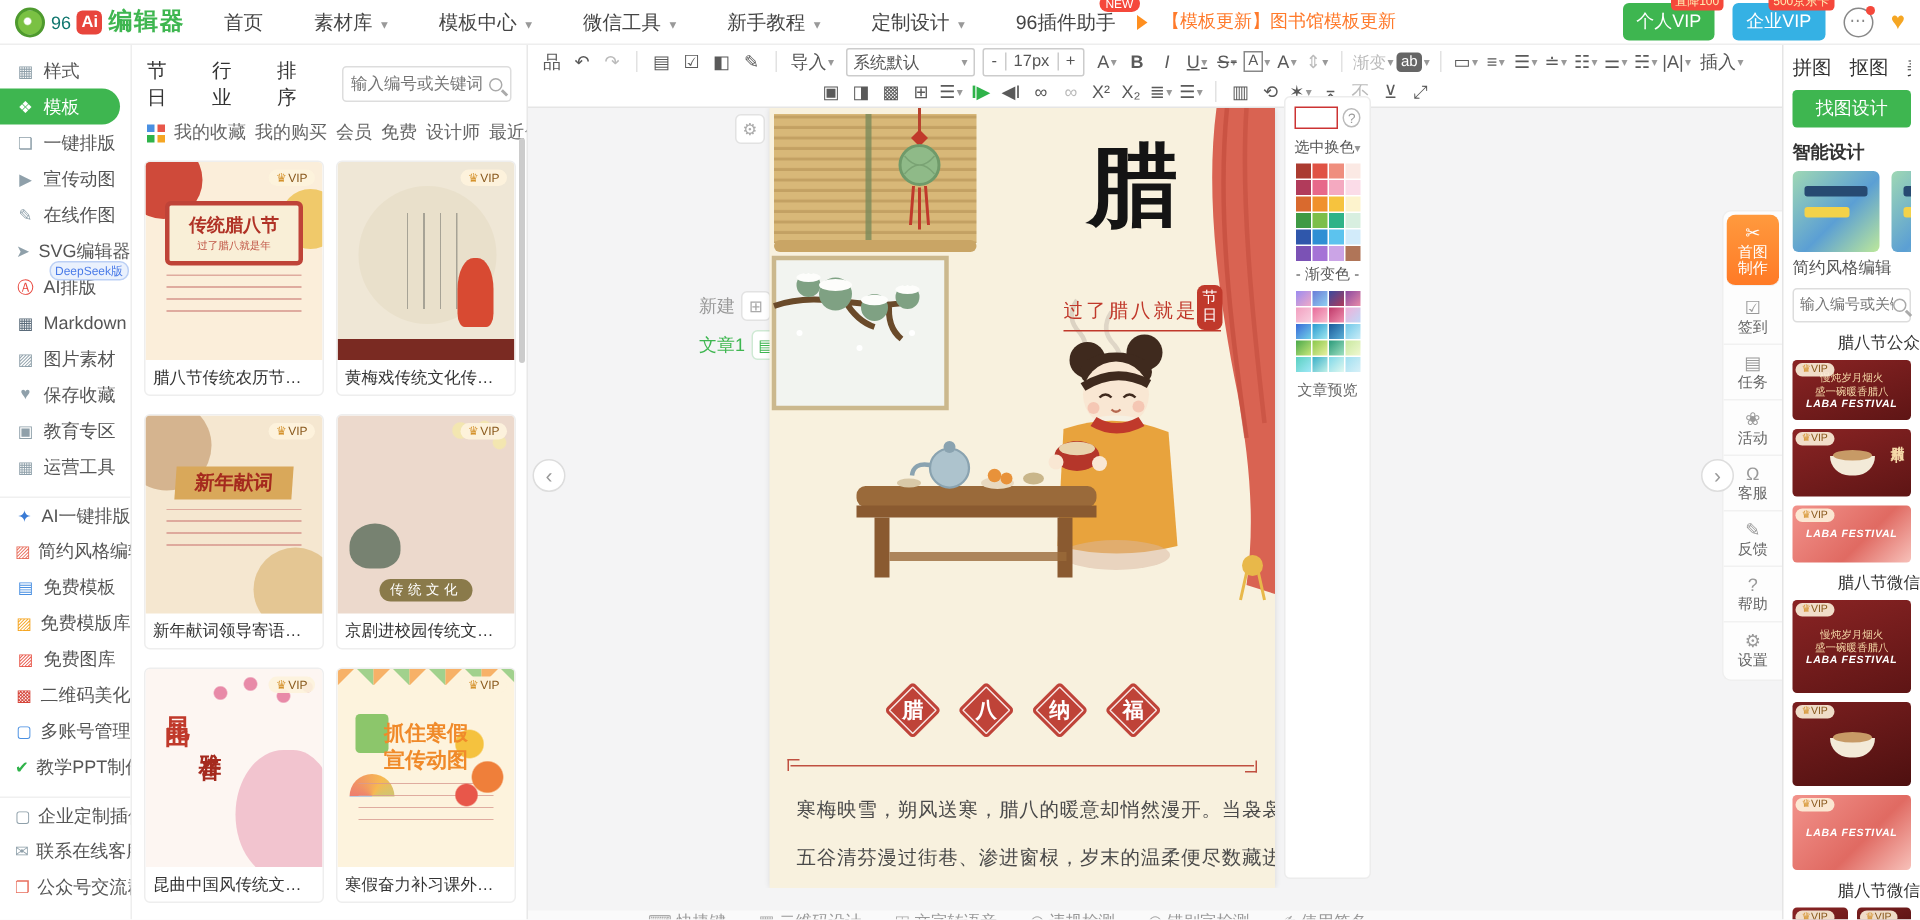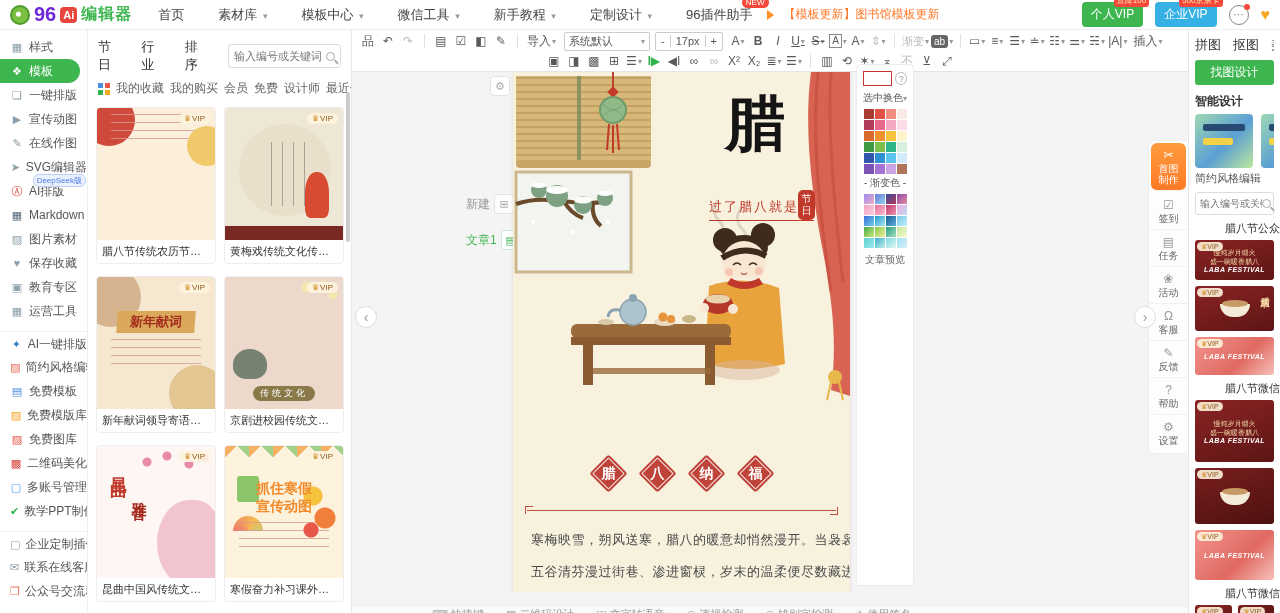--- a/index.html
+++ b/index.html
@@ -3,21 +3,21 @@
 <meta charset="utf-8">
 <style>
 *{box-sizing:border-box;margin:0;padding:0}
 html,body{width:1280px;height:613px;overflow:hidden;font-family:"Liberation Sans","DejaVu Sans",sans-serif;background:#fff;color:#333}
 body{position:relative;font-size:12px}
 i,em{font-style:normal}
 
 .navbar{height:30px;display:flex;align-items:center;padding:0 10px;border-bottom:1px solid #eee;background:#fff;position:relative;z-index:20}
 .logo{display:flex;align-items:center;gap:4px;margin-right:26px}
 .snail{width:20px;height:20px;border-radius:50%;background:radial-gradient(circle at 40% 45%,#fff 0 2px,#7ac143 3px 100%);border:2px solid #4e9a2e;display:inline-block}
-.brand-num{font-size:20px;font-weight:bold;color:#6d28d9}
+.brand-num{font-size:12px;font-weight:normal;color:#0f766e}
 .brand-ai{background:#e8453c;color:#fff;border-radius:4px;font-size:11px;font-weight:bold;padding:2px 3px}
 .brand-name{font-size:16px;font-weight:bold;color:#3eb650;letter-spacing:1px}
 .menu{display:flex;align-items:center;gap:34px;font-size:13px;color:#444}
 .menu-item{position:relative;cursor:pointer;white-space:nowrap}
 .menu-item .car{color:#999;font-size:9px;margin-left:2px}
 .nav-badge{position:absolute;top:-9px;right:-16px;background:#f5483b;color:#fff;font-size:8px;border-radius:7px;padding:1px 4px}
 .announce{display:flex;align-items:center;margin-left:14px;color:#ff7a2b;font-size:12px;gap:5px;white-space:nowrap}
 .spk{width:0;height:0;border:5px solid transparent;border-right:7px solid #ff8f1f;transform:rotate(180deg);display:inline-block}
 .nav-right{margin-left:auto;display:flex;align-items:center;gap:12px}
 .vip-btn{position:relative;border-radius:4px;color:#fff;font-size:12px;padding:4px 9px;cursor:pointer;white-space:nowrap}
@@ -428,20 +428,24 @@
       <span>免费</span>
       <span>设计师</span>
       <span>最近使用</span>
     </div>
     <div class="card-grid">
 
         <div class="card">
           <div class="thumb" data-kind="laba">
             <span class="vip-pill"><b>♛</b><span>VIP</span></span>
 
+          <div class="t-frame">
+              <div class="t-title">传统腊八节</div>
+              <div class="t-sub">过了腊八就是年</div>
+            </div>
             <div class="bars"></div>
           </div>
           <div class="caption">腊八节传统农历节日过年...</div>
         </div>
 
         <div class="card">
           <div class="thumb" data-kind="opera">
             <span class="vip-pill"><b>♛</b><span>VIP</span></span>
 
           <div class="vbars"></div>
@@ -695,21 +699,21 @@
     </div>
 
     <div class="work">
       <div class="mini" style="left:138px;top:4px">
         <span class="mbtn">⚙</span>
       </div>
       <div class="mini" style="left:114px;top:122px">
         <span>新建</span>
         <span class="mbtn">⊞</span>
       </div>
-      <div class="mini doc1" style="left:114px;top:158px">
+      <div class="mini doc1" style="left:114px;top:148px">
         <span>文章1</span>
         <span class="mbtn">▤</span>
       </div>
 
       <div class="page">
         <svg width="337" height="340" viewBox="0 0 337 340">
           <defs>
             <pattern id="blind" width="337" height="7" patternUnits="userSpaceOnUse">
               <rect width="337" height="7" fill="#d8b878"></rect>
                 <rect y="5" width="337" height="2" fill="#c3a163"></rect>

